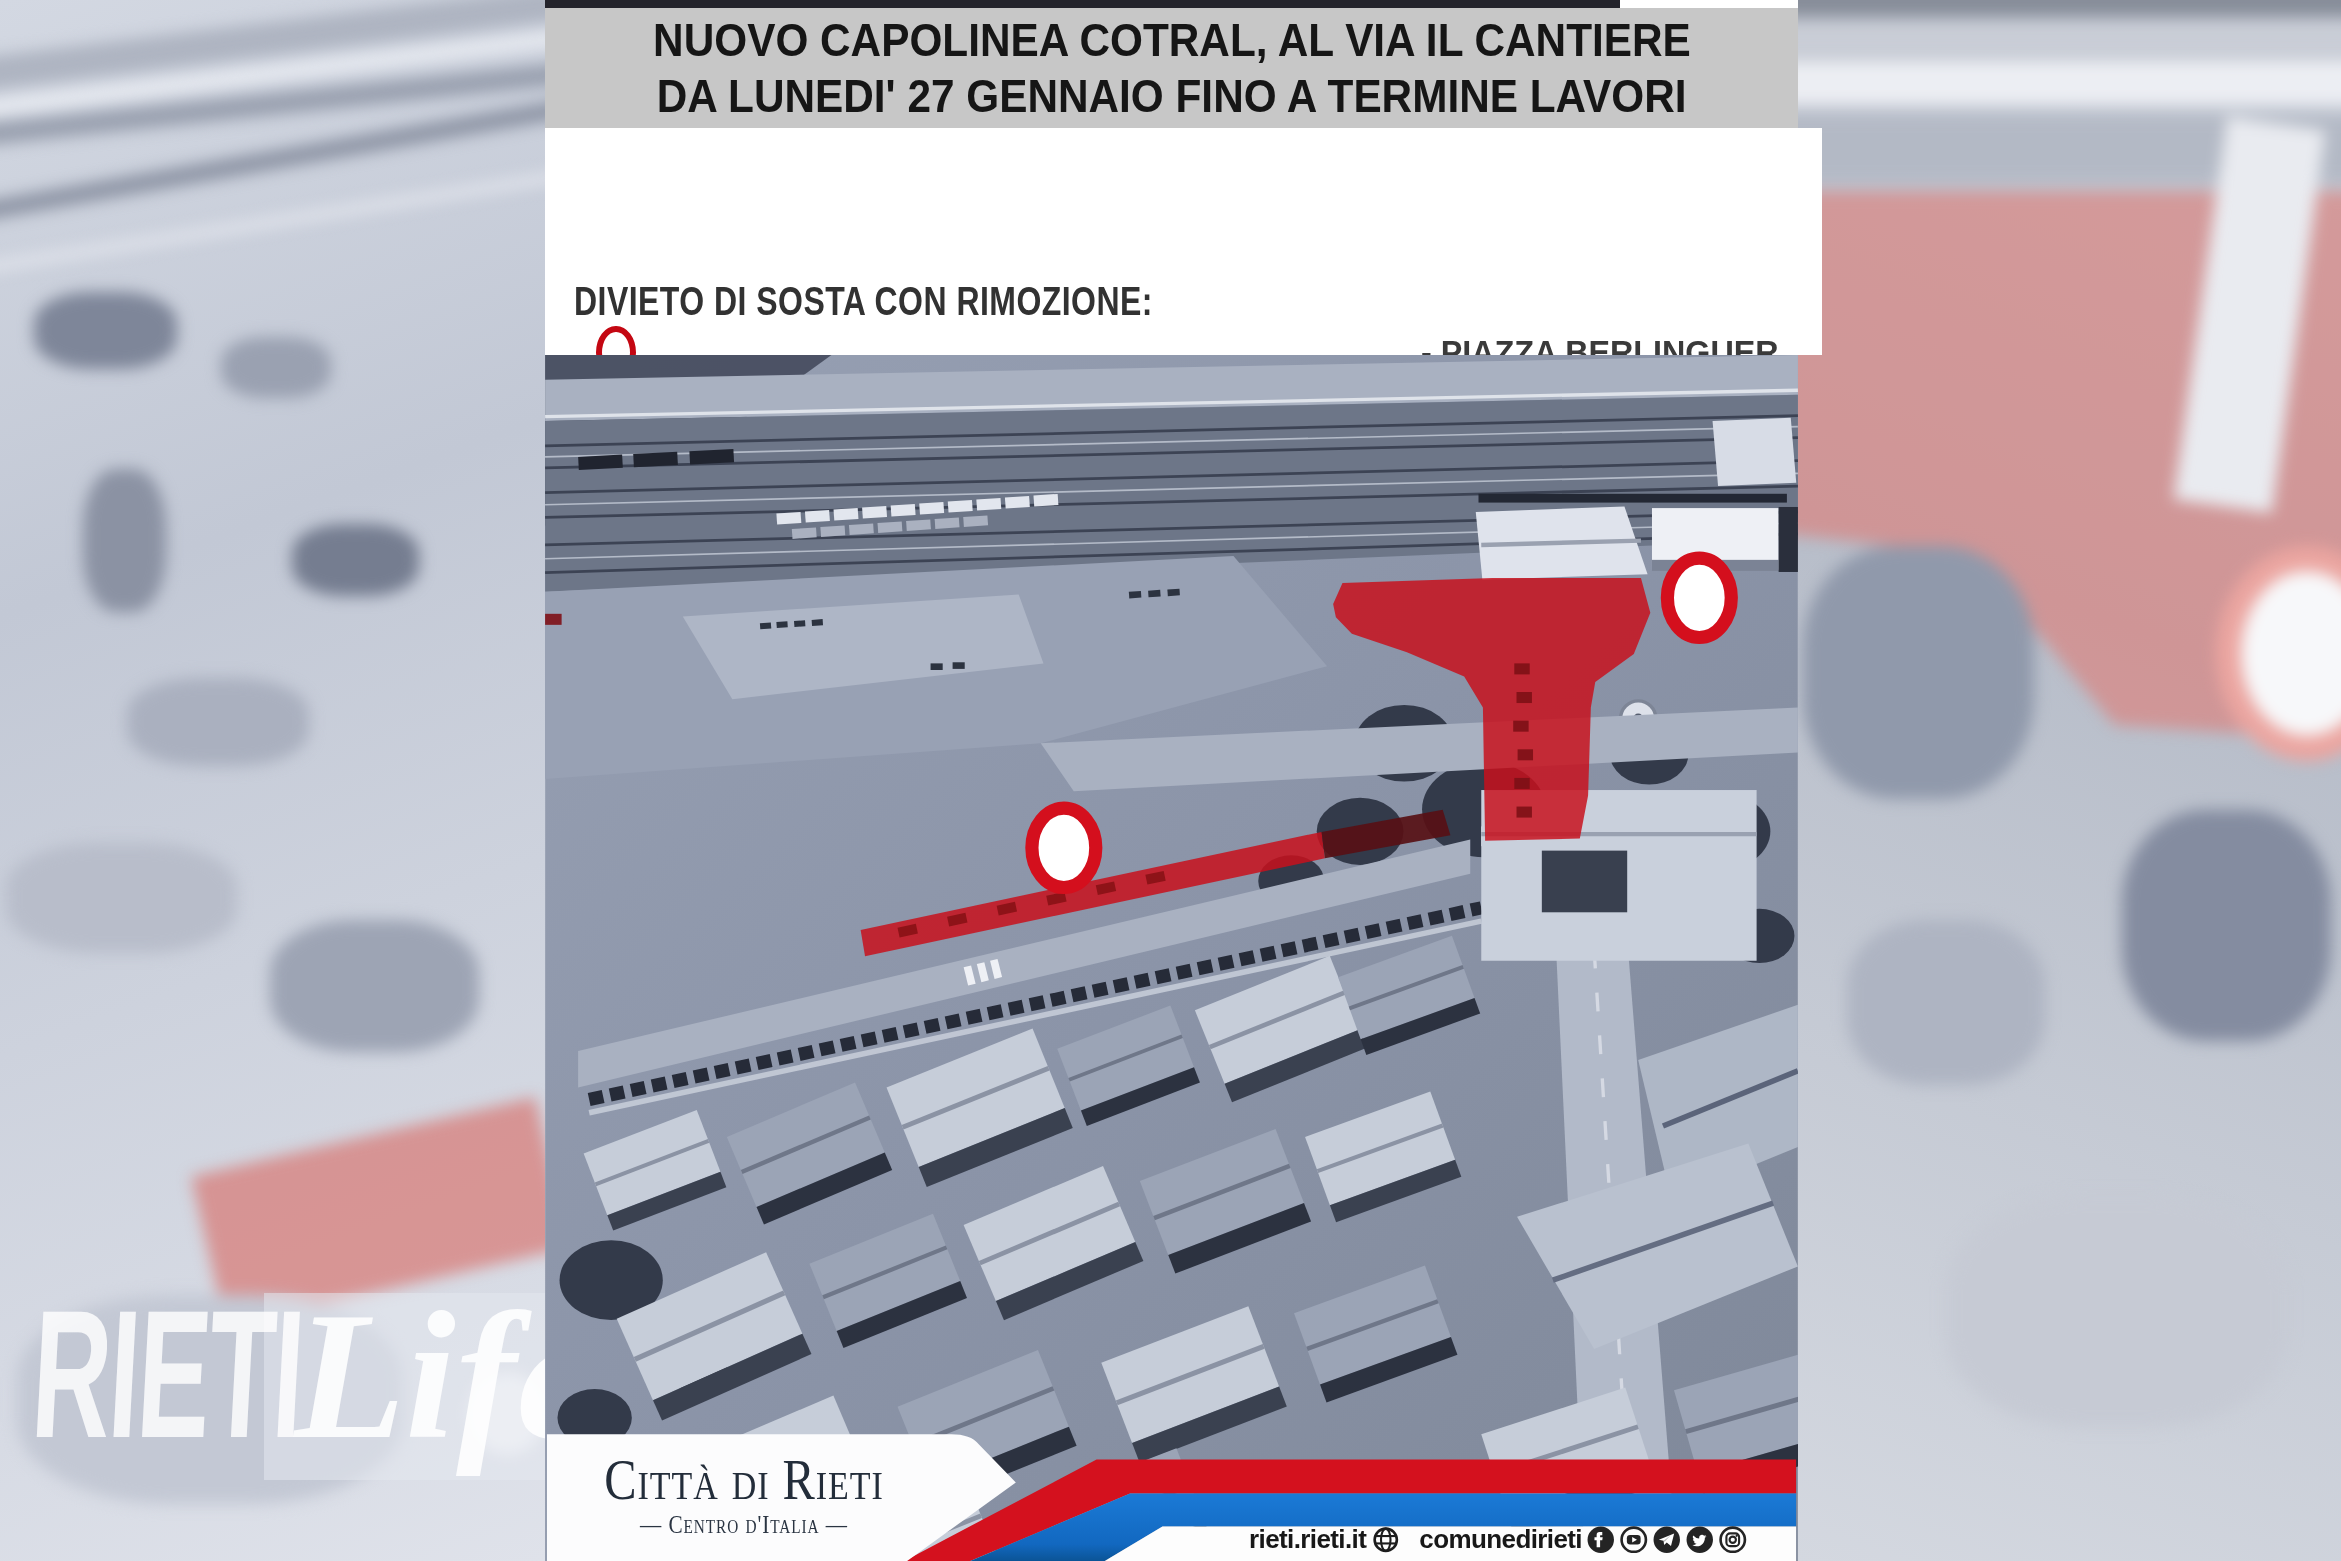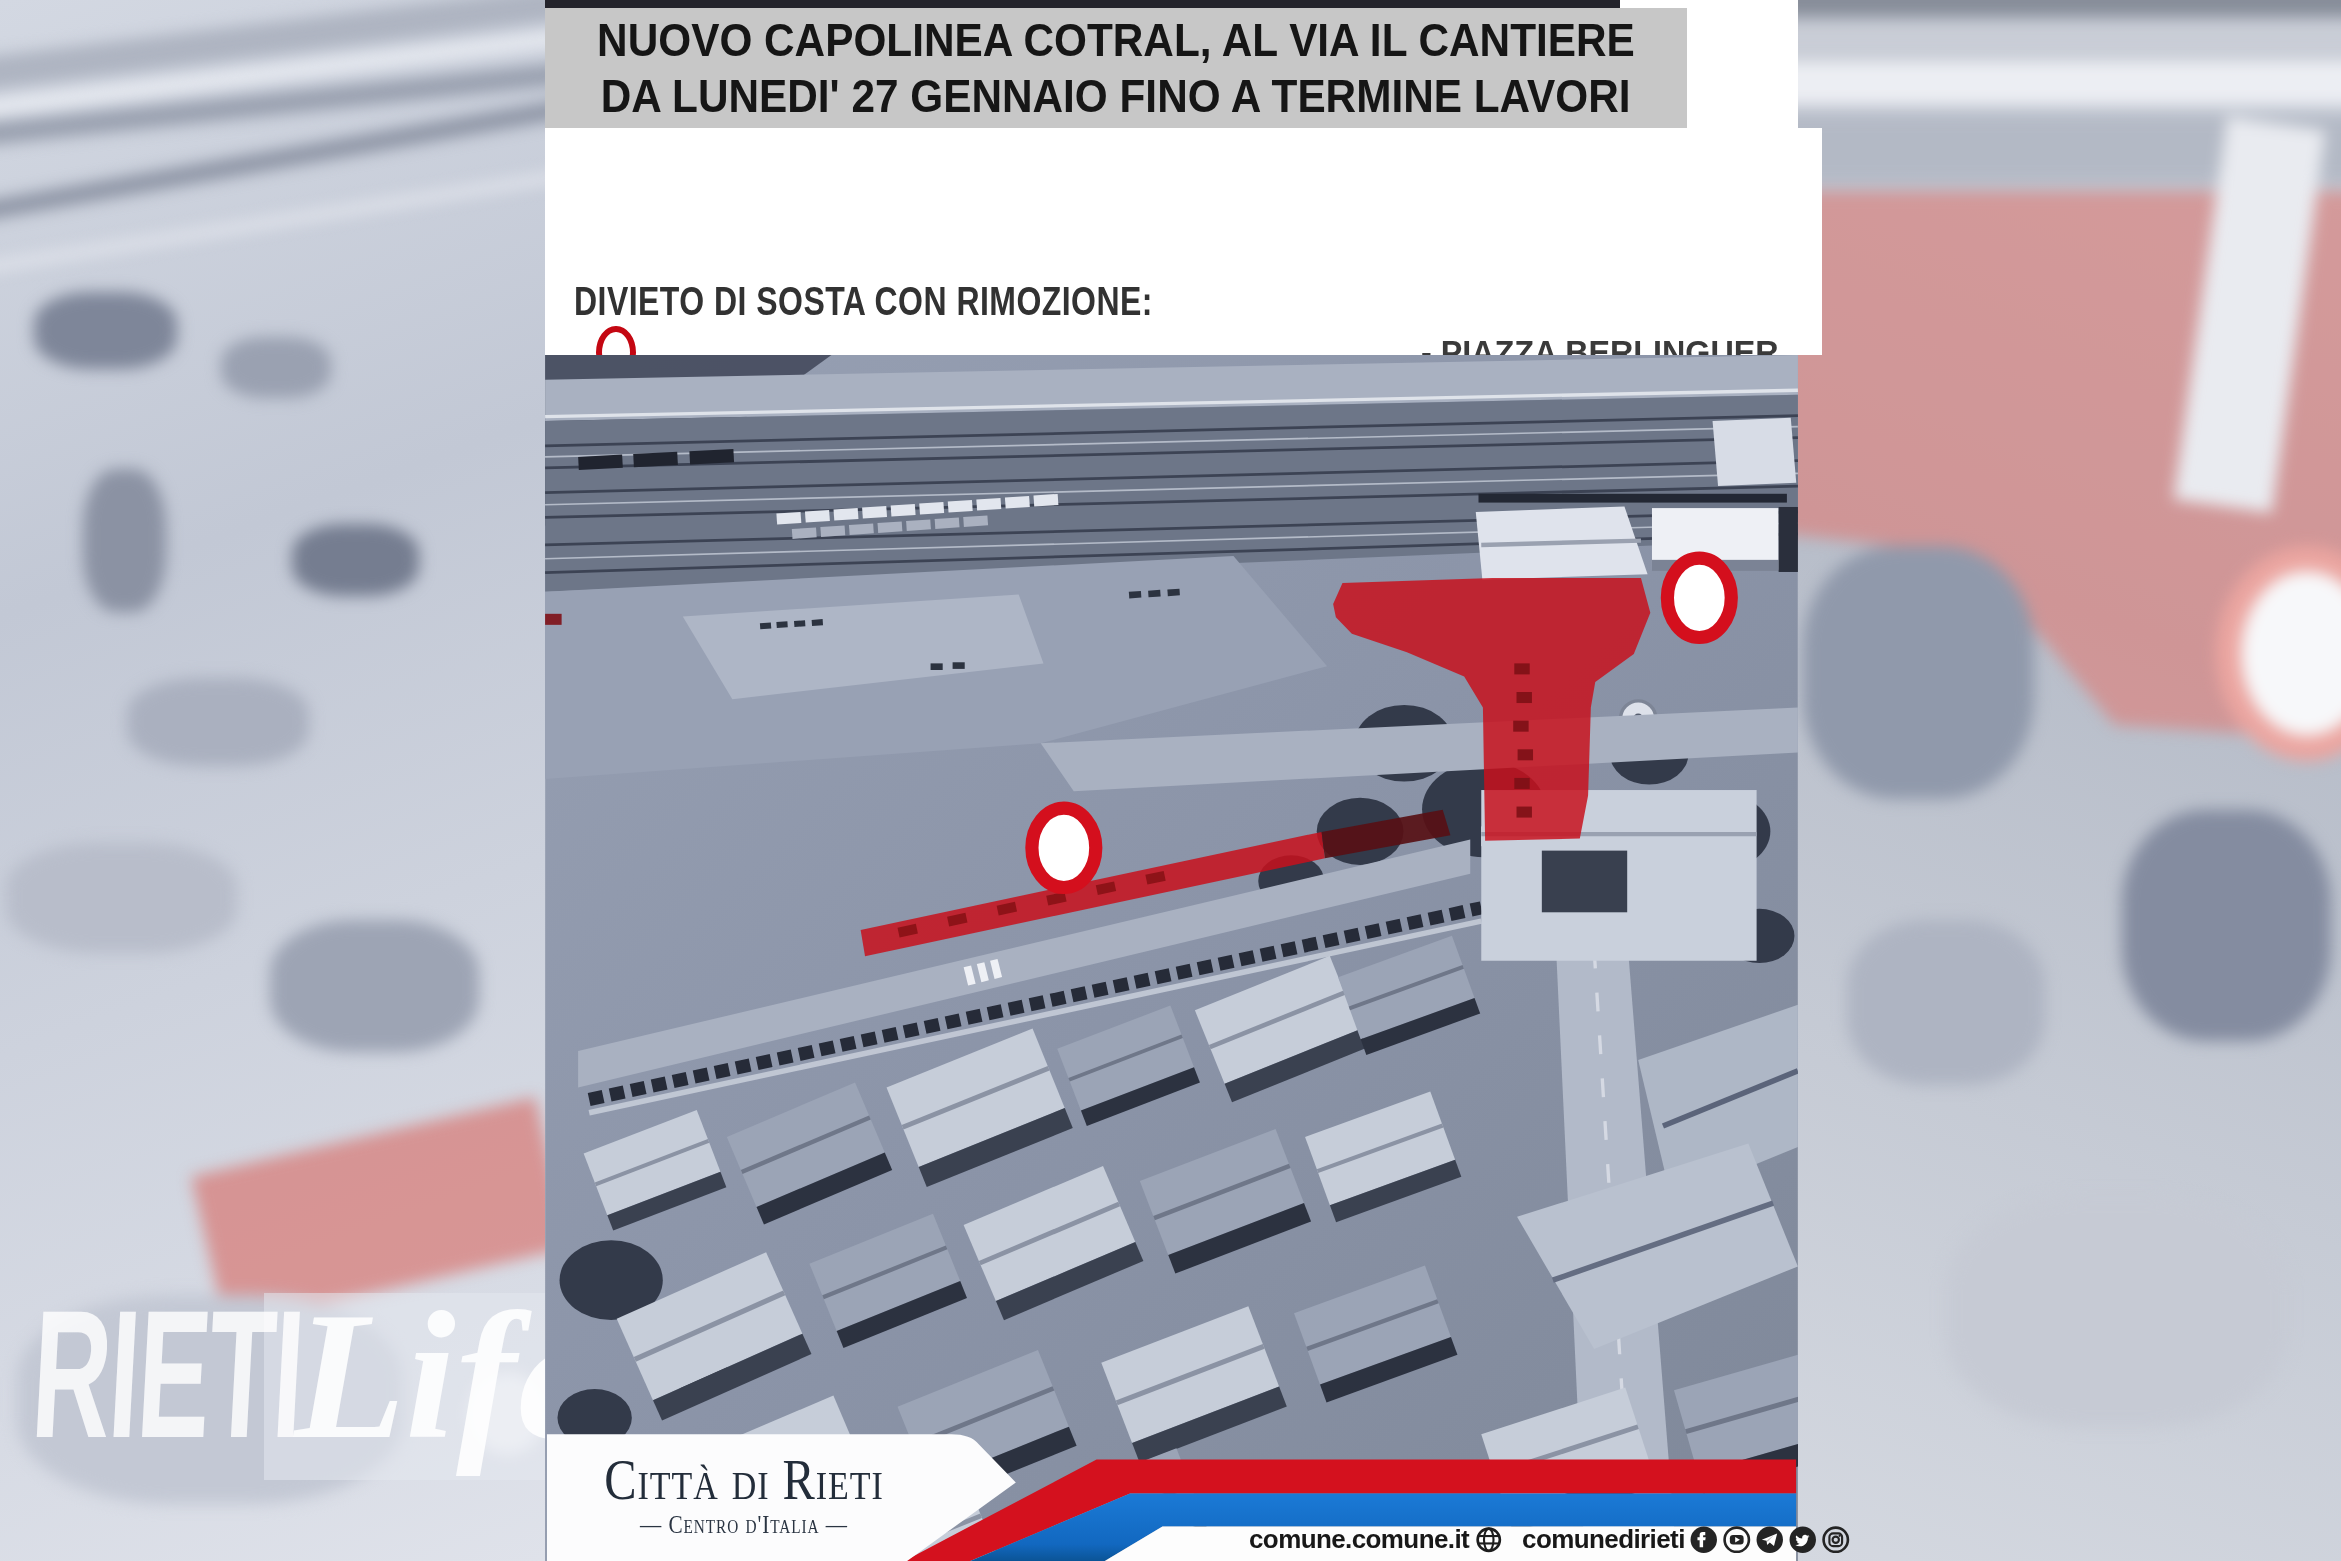--- a/index.html
+++ b/index.html
@@ -17,21 +17,21 @@
   .watermark{position:absolute;left:27.5px;top:1283px;z-index:5;white-space:nowrap;}
   .wm-rieti{display:inline-block;font-weight:700;font-size:182px;line-height:182px;color:rgba(255,255,255,.82);
             transform:scaleX(.60) skewX(-5deg);transform-origin:left bottom;letter-spacing:-3.3px;}
   .wm-life{display:inline-block;font-family:"Liberation Serif",serif;font-style:italic;font-weight:700;
            font-size:182px;line-height:165px;color:rgba(255,255,255,.88);margin-left:-212px;
            background:rgba(228,231,238,.55);padding:0 22px 22px 30px;}
 
   
   .poster{position:absolute;left:545px;top:0;width:1253px;height:1562px;background:#ffffff;z-index:10;}
   .top-strip{position:absolute;left:0;top:0;width:1075px;height:7.7px;background:#24242c;}
-  .title-band{position:absolute;left:0;top:7.7px;width:1142px;height:121px;background:#c7c7c7;
+  .title-band{position:absolute;left:0;top:7.7px;width:1253px;height:121px;background:#c7c7c7;
               display:flex;flex-direction:column;align-items:center;justify-content:center;}
   .title-line{font-size:46px;line-height:56px;font-weight:800;color:#161616;letter-spacing:0px;
               transform:scaleX(.92);transform-origin:center;white-space:nowrap;}
   .notice{position:absolute;left:0;top:128px;width:1253px;height:227px;background:#ffffff;padding-left:24px;}
   .notice-title{position:absolute;left:29px;top:150px;font-size:41px;font-weight:800;color:#323232;
                 transform:scaleX(.78);transform-origin:left;white-space:nowrap;letter-spacing:0.6px;}
   .bullet-row{position:absolute;left:0;height:53px;display:flex;align-items:center;}
   .bullet-ring{display:inline-block;width:27.5px;height:41px;border:6px solid #c40712;border-radius:50%;
                margin-left:51px;flex:0 0 auto;background:#fff;}
   .bullet-text{margin-left:15.4px;font-size:34px;font-weight:800;color:#3a3a3a;white-space:nowrap;
@@ -319,21 +319,21 @@
         <polygon points="771,275 1062,152 2275,152 2275,212 1121,212 1016,275" fill="url(#blu)"></polygon>
         <polygon points="1016,275 1121,212 2275,212 2275,275" fill="#fdfdfd"></polygon>
         <path d="M0,44 H736 Q772,44 786,62 L854,132 L656,275 H0 Z" fill="#fcfcfd"></path>
       </svg>
     </div>
 
     <div class="logo-title">Città di Rieti</div>
     <div class="logo-subtitle">— Centro d'Italia —</div>
 
     <div class="social-row">
-      <span class="social-text">comune.comune.it</span>
+      <span class="social-text">rieti.rieti.it</span>
       <span class="sp8"></span>
       <svg width="27.5" height="27.5" viewBox="0 0 52 52">
         <circle cx="26" cy="26" r="21" fill="none" stroke="#1d1d1d" stroke-width="5"></circle>
         <ellipse cx="26" cy="26" rx="9" ry="21" fill="none" stroke="#1d1d1d" stroke-width="4"></ellipse>
         <line x1="6" y1="19" x2="46" y2="19" stroke="#1d1d1d" stroke-width="4"></line>
         <line x1="6" y1="33" x2="46" y2="33" stroke="#1d1d1d" stroke-width="4"></line>
       </svg>
       <span class="sp34"></span>
       <span class="social-text">comunedirieti</span>
       <span class="sp8"></span>

